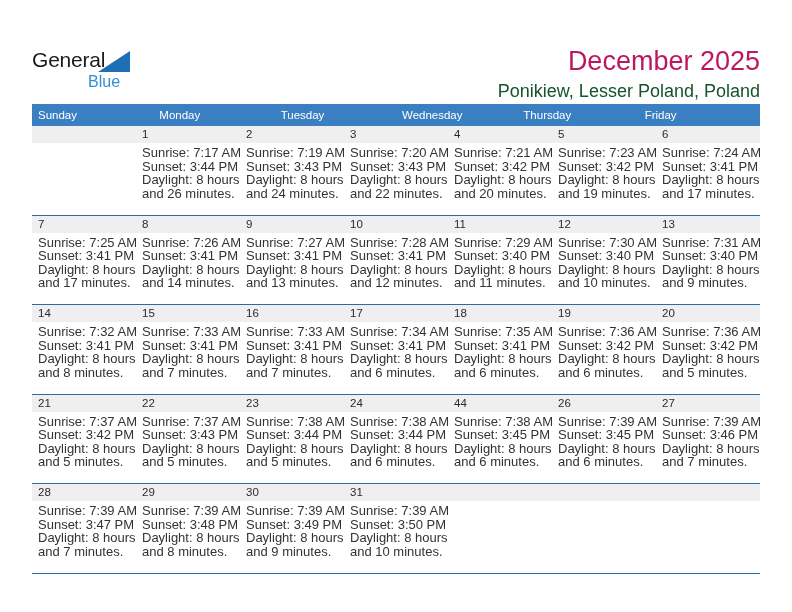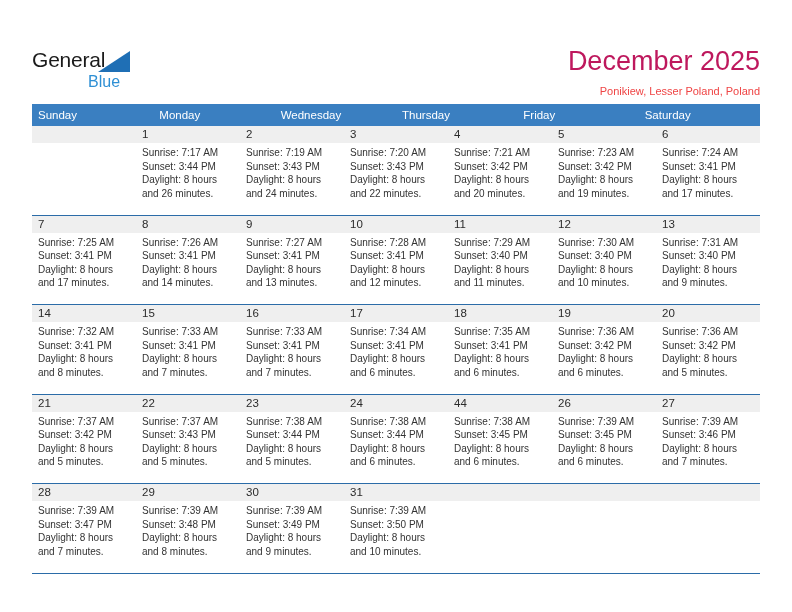--- a/index.html
+++ b/index.html
@@ -73,22 +73,22 @@
     top: 0;
     text-align: right;
   }
   .month-title {
     font-size: 27px;
     color: #be185d;
     line-height: 34px;
     white-space: nowrap;
   }
   .location {
-    font-size: 11px;
-    color: #ef4444;
+    font-size: 18px;
+    color: #14532d;
     line-height: 20px;
     margin-top: 3px;
     white-space: nowrap;
   }
 
   
   .calendar {
     position: absolute;
     left: 32px;
     top: 104px;
@@ -137,21 +137,21 @@
   .day-number {
     font-size: 11.5px;
     color: #2b2b2b;
     line-height: 17px;
     padding-left: 6px;
     display: block;
   }
 
   .day-details {
     padding: 3px 6px 0 6px;
-    font-size: 10px;
+    font-size: 13px;
     line-height: 13.6px;
     color: #333333;
   }
   .day-details div {
     white-space: nowrap;
   }
 </style>
 </head>
 <body>
 
@@ -169,24 +169,24 @@
       <div class="month-title">December 2025</div>
       <div class="location">Ponikiew, Lesser Poland, Poland</div>
     </div>
 
   </div>
 
   <div class="calendar">
     <div class="weekday-row" id="weekday-row">
         <div class="weekday">Sunday</div>
         <div class="weekday">Monday</div>
+        <div class="weekday">Tuesday</div>
         <div class="weekday">Wednesday</div>
         <div class="weekday">Thursday</div>
         <div class="weekday">Friday</div>
-        <div class="weekday">Saturday</div>
       </div>
     <div id="calendar-body">
         <div class="week-row">
           <div class="day-cell">
             <div class="day-number-band">
               <span class="day-number"></span>
             </div>
           </div>
           <div class="day-cell">
             <div class="day-number-band">

